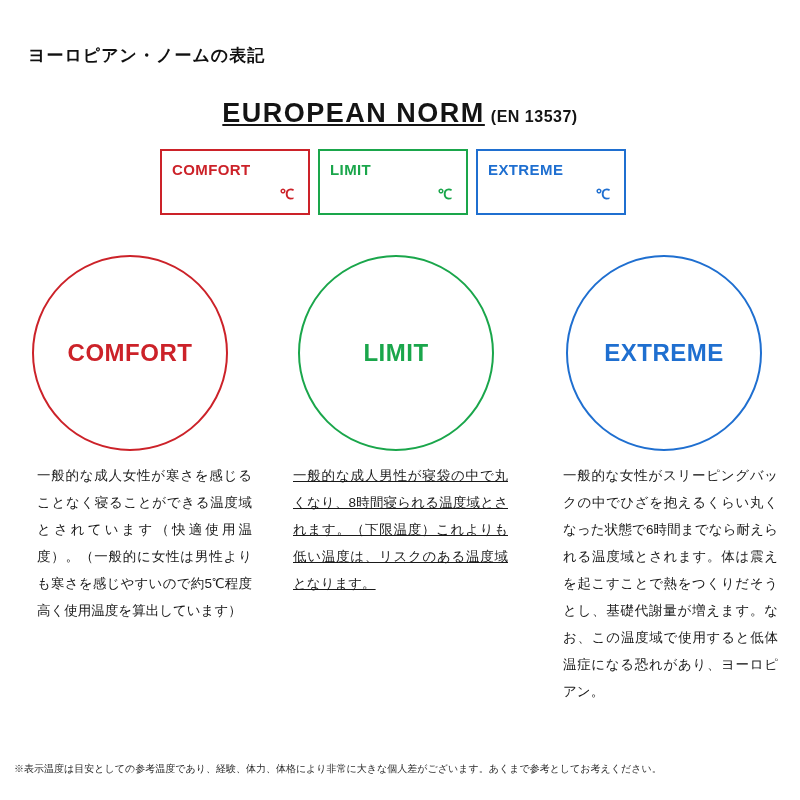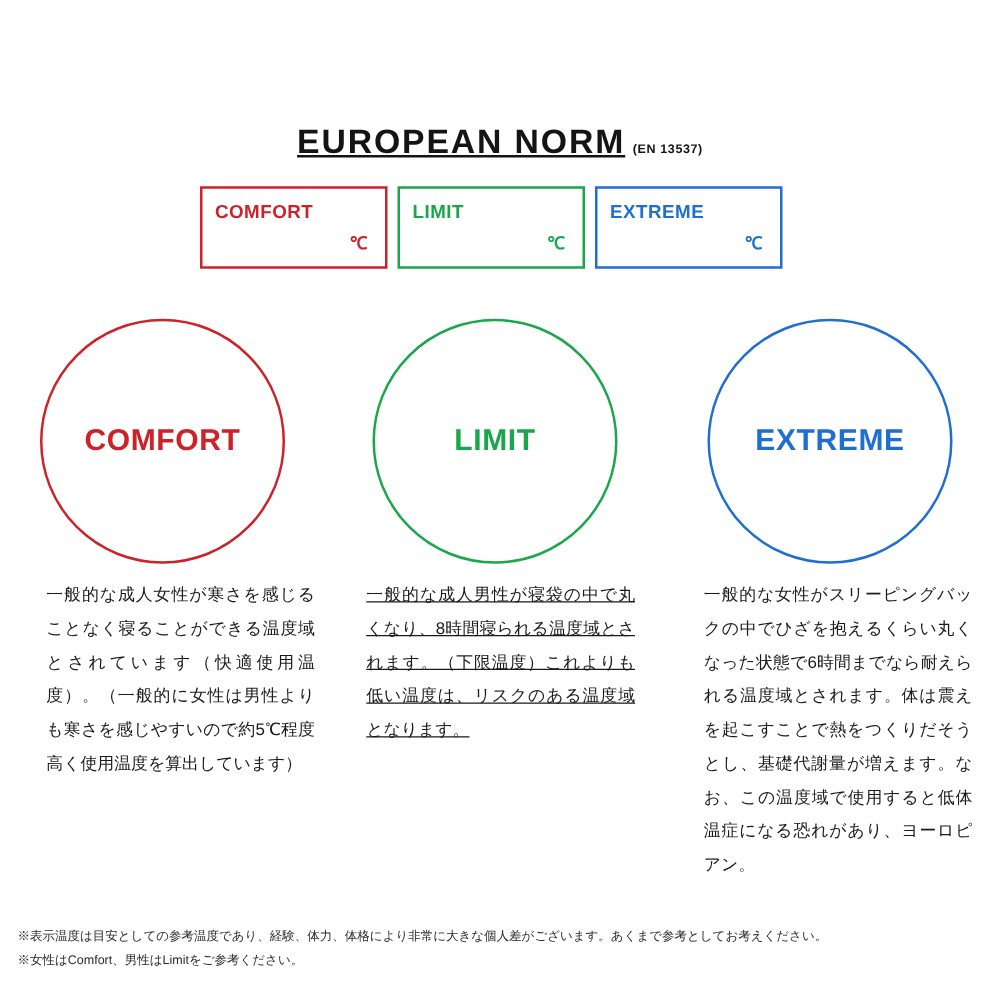--- a/index.html
+++ b/index.html
@@ -42,21 +42,21 @@
     white-space: nowrap;
   }
   .title-main {
     font-size: 27px;
     font-weight: 700;
     letter-spacing: 1.5px;
     color: #141414;
     text-decoration: underline;
   }
   .title-sub {
-    font-size: 10px;
+    font-size: 16px;
     font-weight: 700;
     letter-spacing: 0.5px;
     color: #141414;
     margin-left: 6px;
   }
 
   
   .legend {
     position: absolute;
     left: 160px;
@@ -167,20 +167,21 @@
     line-height: 1.9;
     color: #2a2a2a;
   }
   .footnote { white-space: nowrap; }
 </style>
 </head>
 <body>
 
 <div class="page">
 
+  <div class="jp-heading">ヨーロピアン・ノームの表記</div>
 
   <div class="title-row">
     <span class="title-main">EUROPEAN NORM</span><span class="title-sub">(EN 13537)</span>
   </div>
 
   <div class="legend">
     <div class="legend-box red">
       <span class="legend-label">COMFORT</span>
       <span class="legend-unit">℃</span>
     </div>
@@ -213,16 +214,15 @@
   </div>
 
   <div class="descs">
     <div class="desc d1">一般的な成人女性が寒さを感じることなく寝ることができる温度域とされています（快適使用温度）。（一般的に女性は男性よりも寒さを感じやすいので約5℃程度高く使用温度を算出しています）</div>
     <div class="desc d2">一般的な成人男性が寝袋の中で丸くなり、8時間寝られる温度域とされます。（下限温度）これよりも低い温度は、リスクのある温度域となります。</div>
     <div class="desc d3">一般的な女性がスリーピングバックの中でひざを抱えるくらい丸くなった状態で6時間までなら耐えられる温度域とされます。体は震えを起こすことで熱をつくりだそうとし、基礎代謝量が増えます。なお、この温度域で使用すると低体温症になる恐れがあり、ヨーロピアン。</div>
   </div>
 
   <div class="footnotes">
     <div class="footnote">※表示温度は目安としての参考温度であり、経験、体力、体格により非常に大きな個人差がございます。あくまで参考としてお考えください。</div>
-    <div class="footnote">※女性はComfort、男性はLimitをご参考ください。</div>
   </div>
 
 </div>
 
 </body></html>

